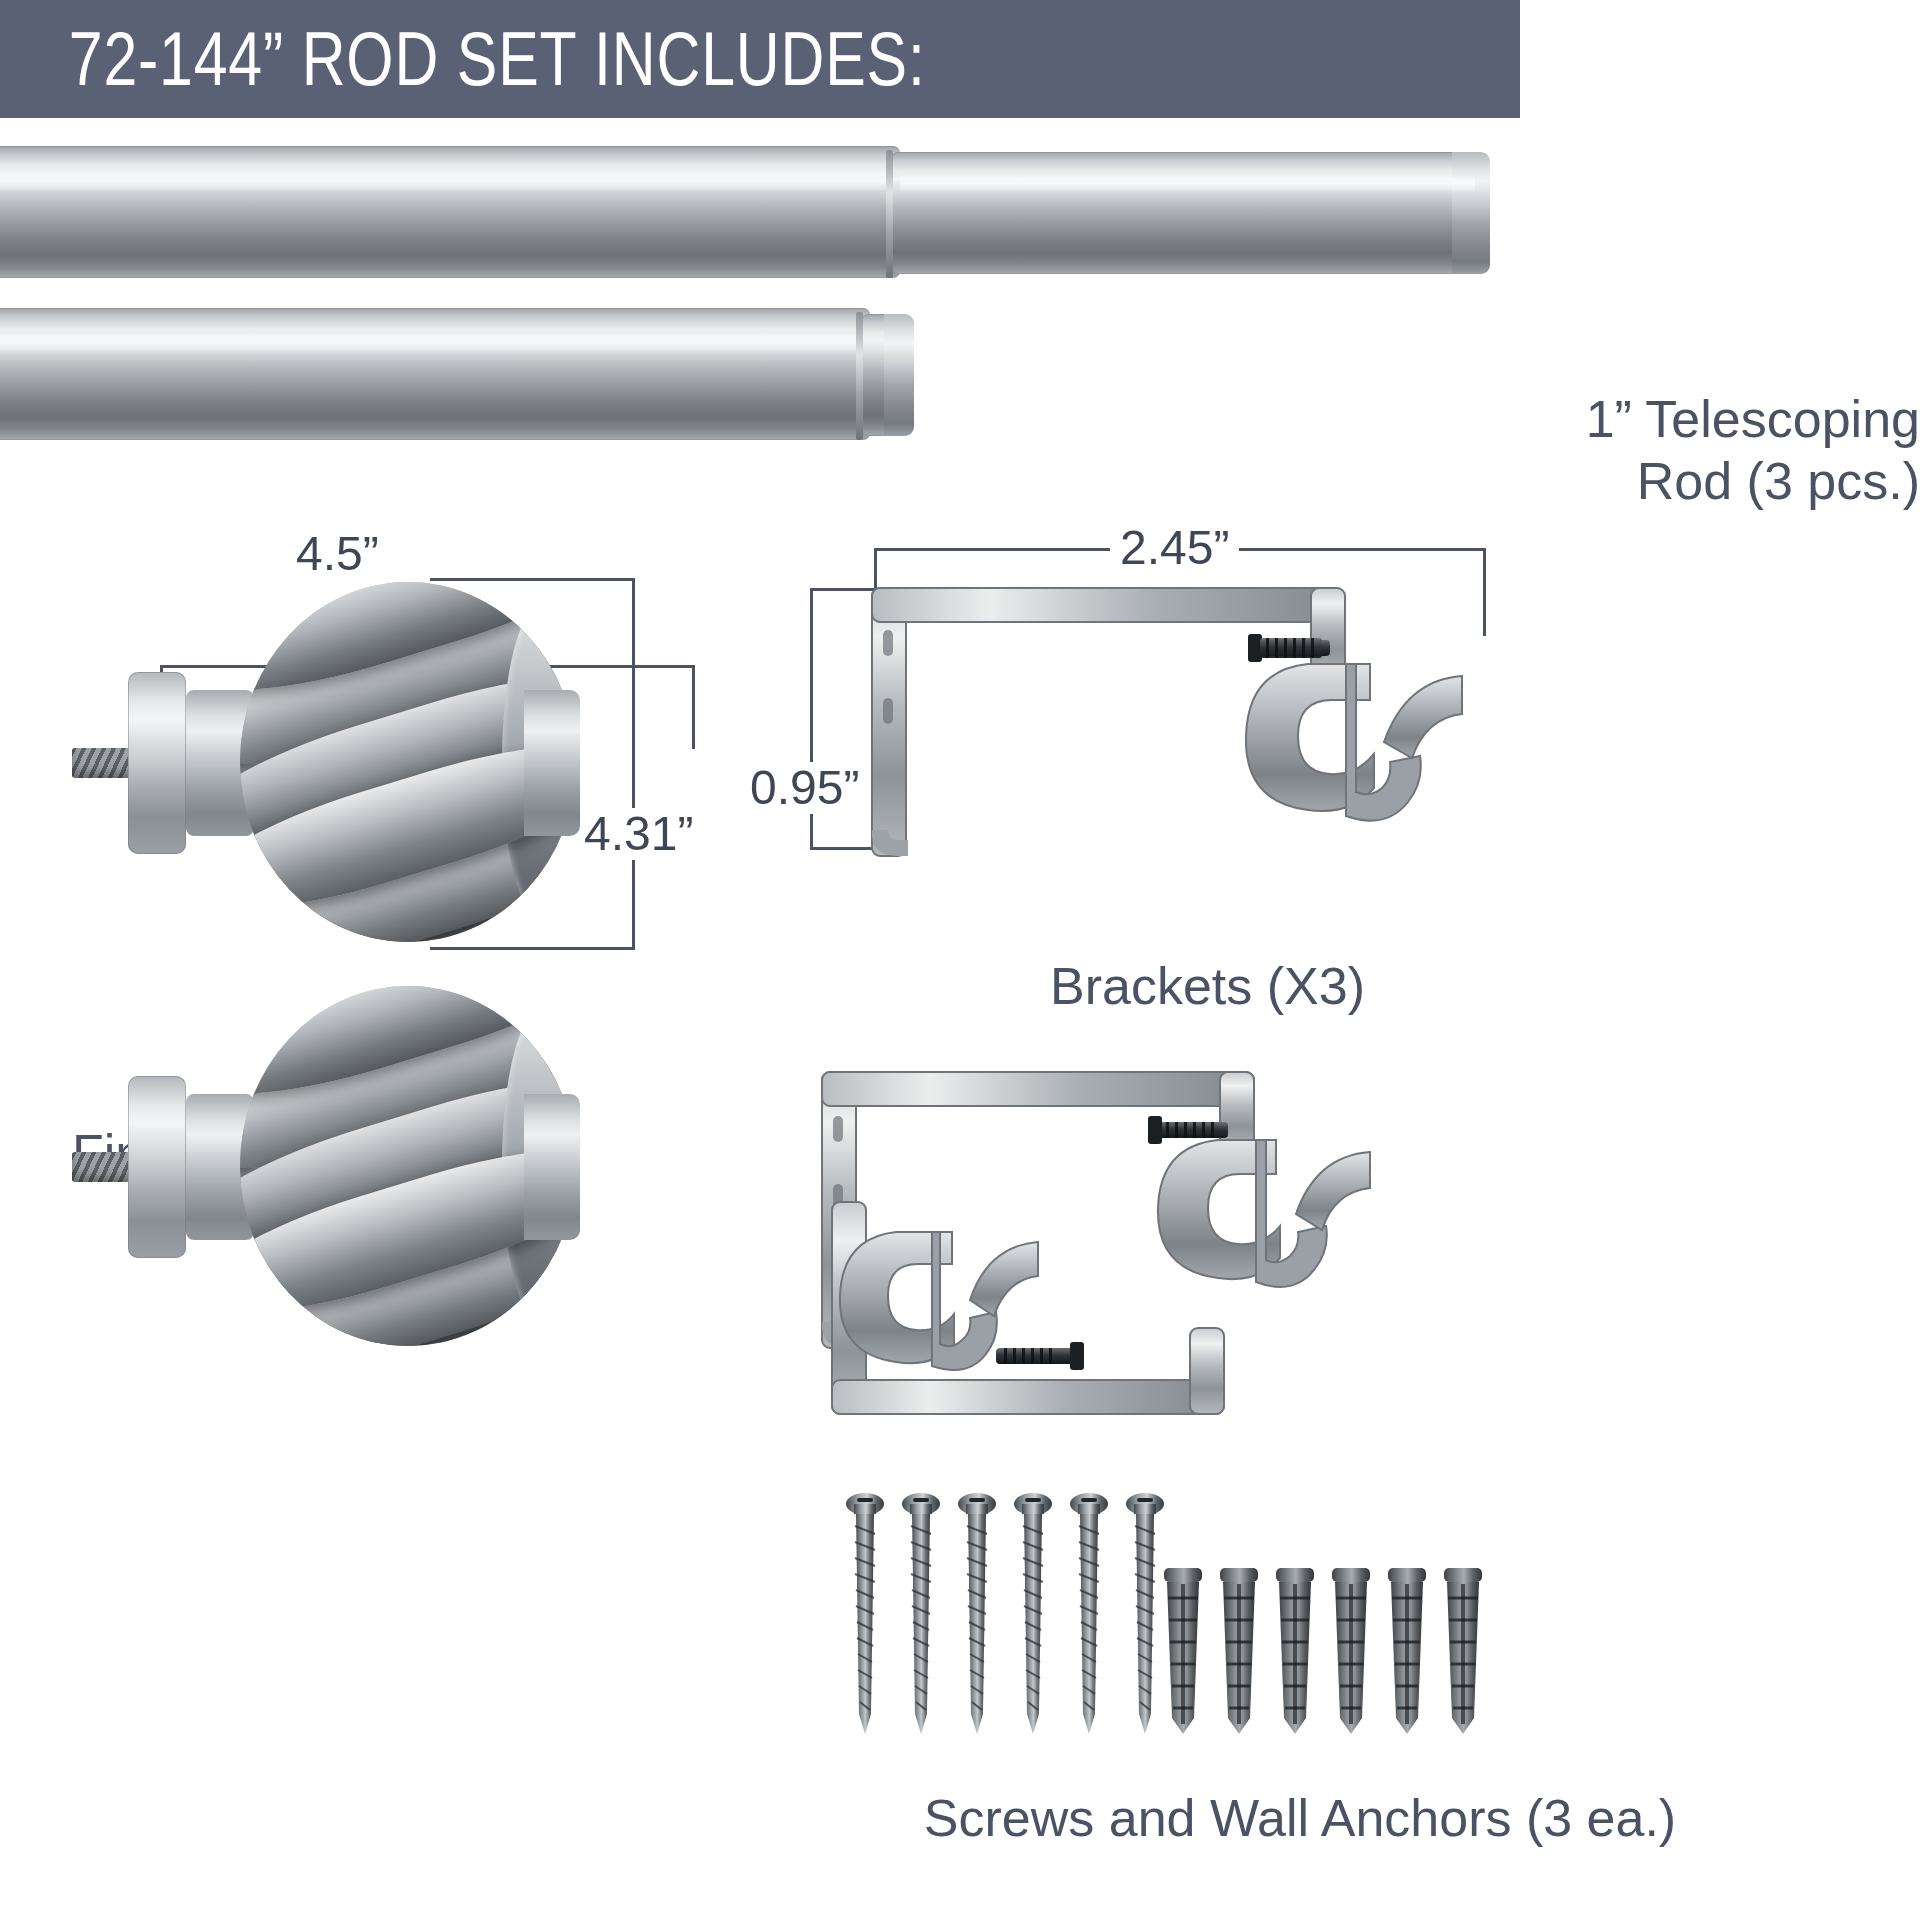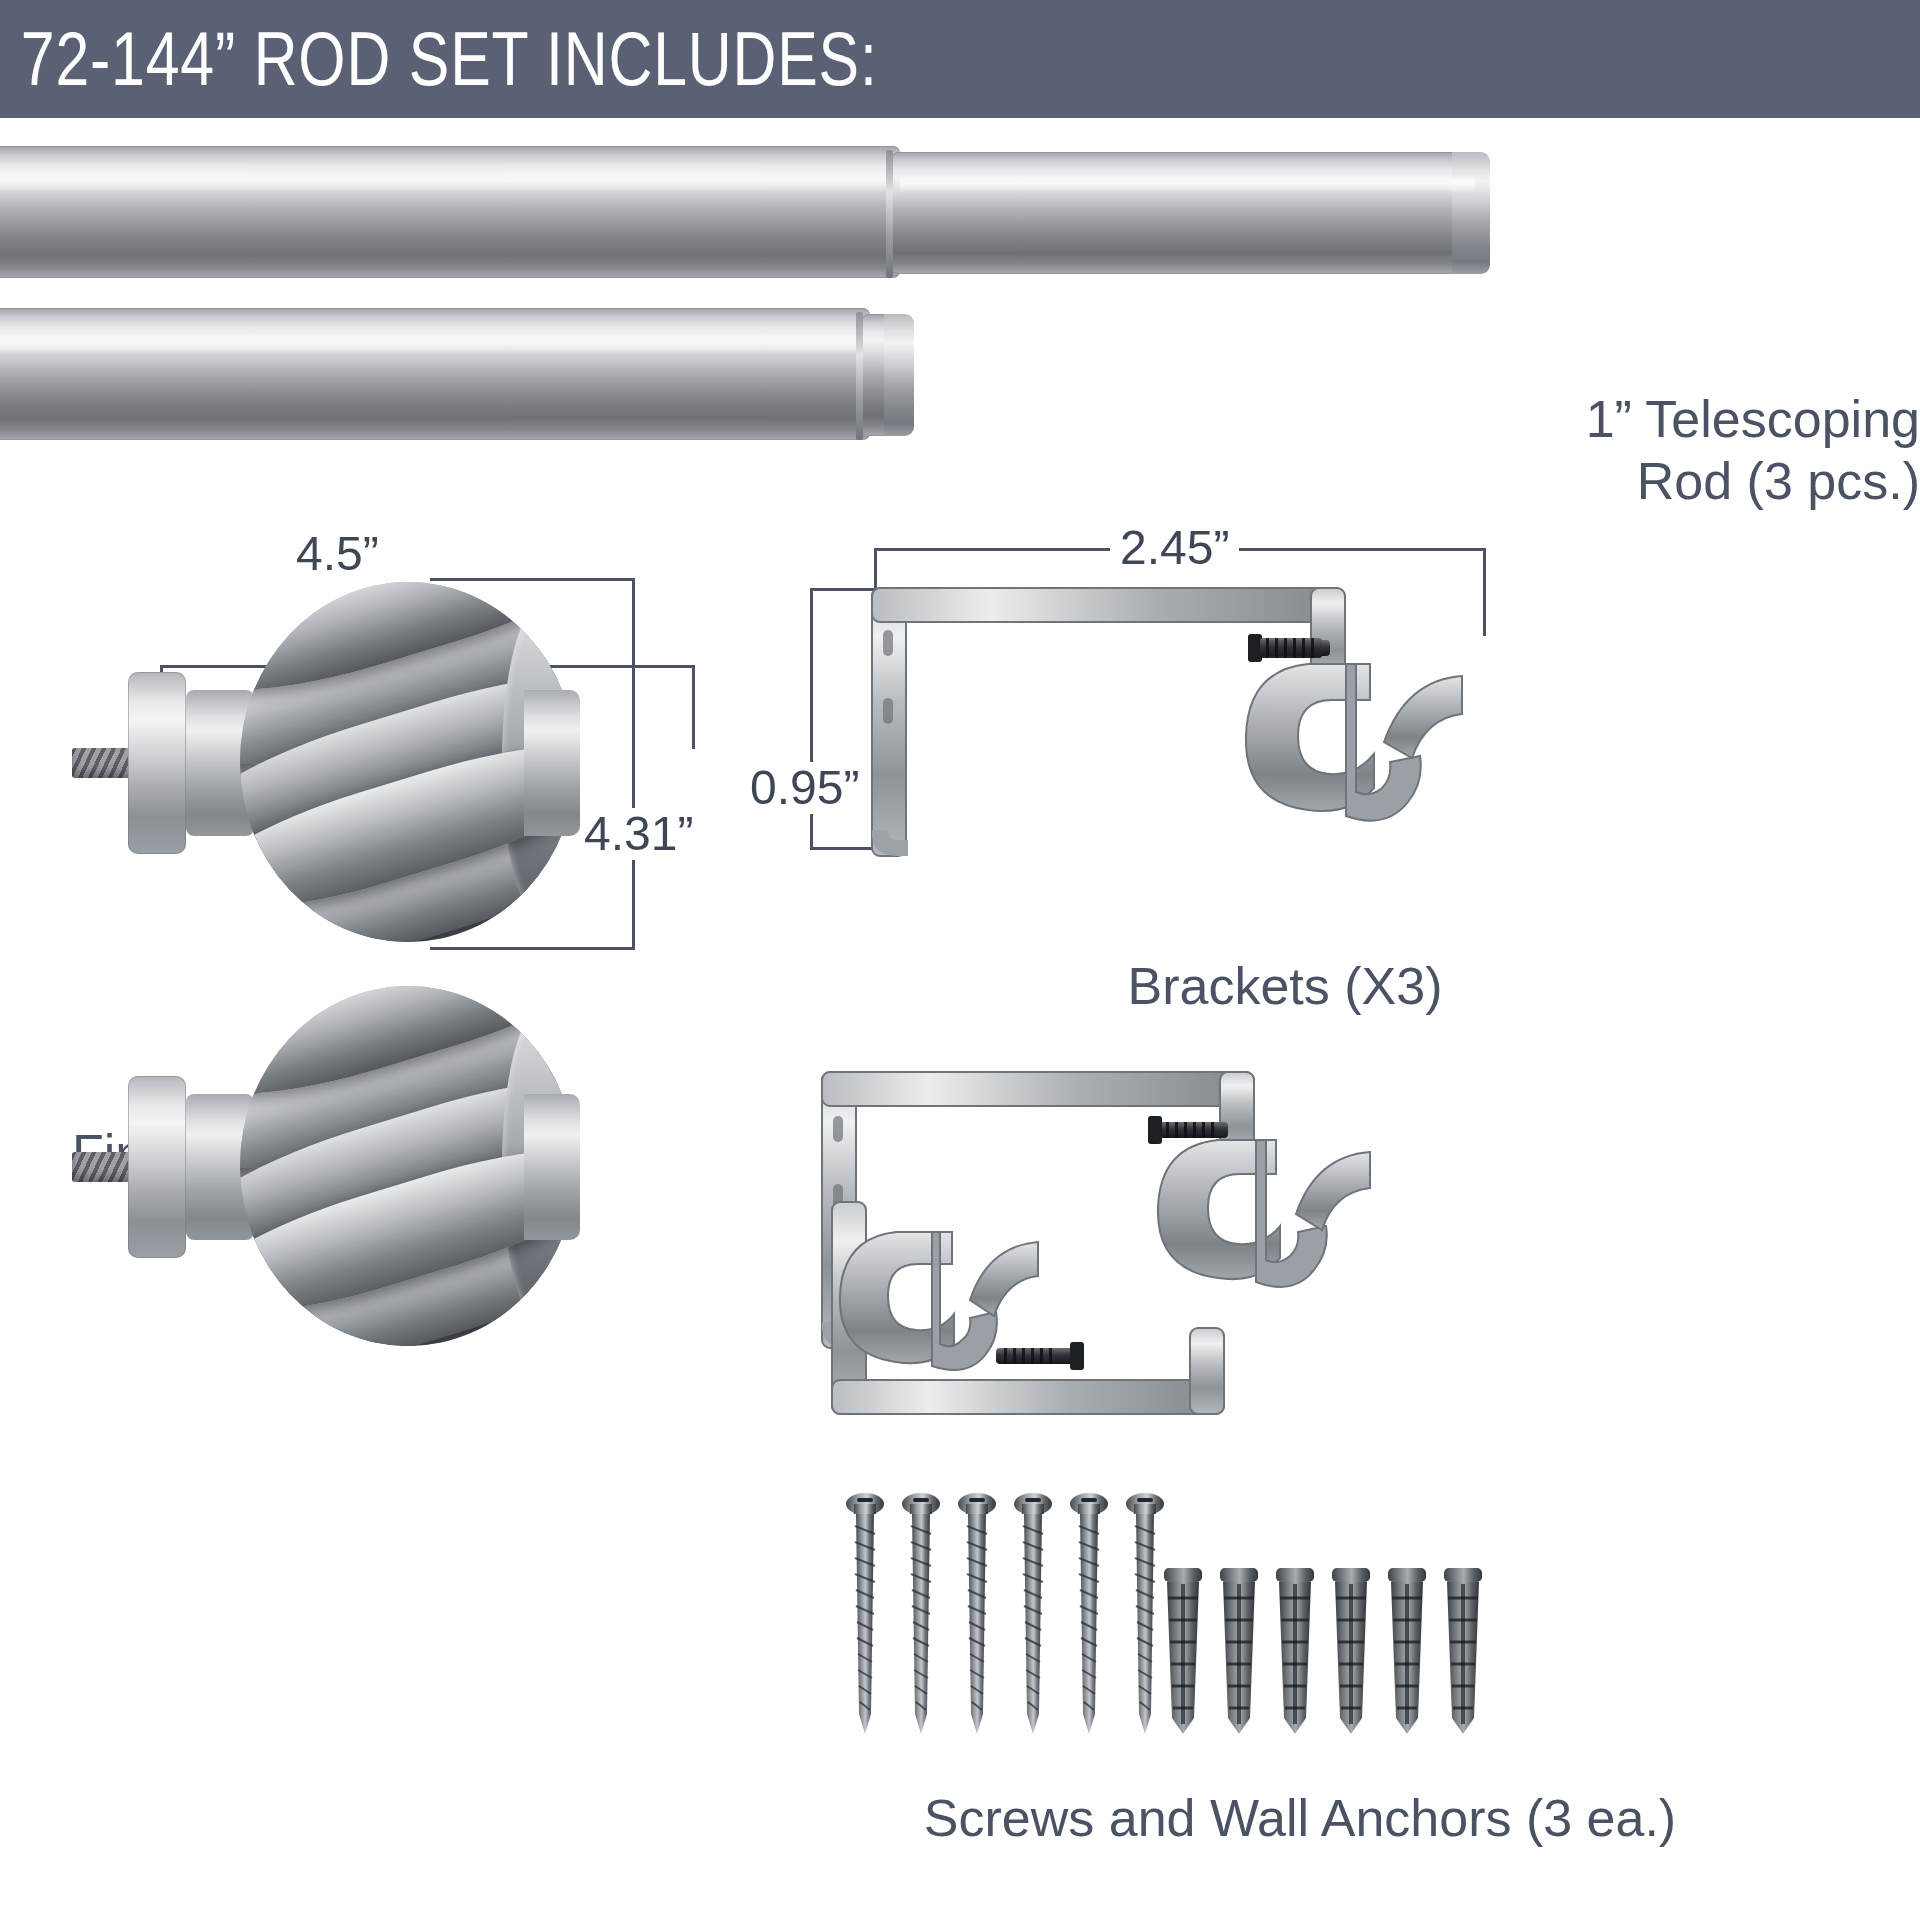--- a/index.html
+++ b/index.html
@@ -8,22 +8,22 @@
     background:#ffffff;
     font-family:"Liberation Sans", sans-serif;
     color:#4a5264;
     overflow:hidden;
     position:relative;
   }
   #page { position:relative; width:1920px; height:1920px; background:#fff; }
 
   
   .header-bar{
-    position:absolute; left:0; top:0; width:1920px; height:118px;
-    background:#5a6175; display:flex; align-items:center;
+    position:absolute; left:0; top:0; width:1520px; height:118px;
+    background:#5a6175; display:flex; align-items:center;padding-left:48px;
   }
   .header-title{
     color:#ffffff; font-size:76px; line-height:78px;
     letter-spacing:1px; padding-left:26px;
     font-family:"Liberation Sans Narrow","Liberation Sans",sans-serif;
     transform:scaleX(0.80); transform-origin:left center;
     white-space:nowrap; font-weight:400;
   }
 
   
@@ -257,21 +257,21 @@
     <g fill="#0e1113" opacity=".85">
       <rect x="410" y="60" width="3" height="20"></rect>
       <rect x="419" y="60" width="3" height="20"></rect>
       <rect x="428" y="60" width="3" height="20"></rect>
       <rect x="437" y="60" width="3" height="20"></rect>
       <rect x="446" y="60" width="3" height="20"></rect>
       <rect x="455" y="60" width="3" height="20"></rect>
     </g>
   </svg>
 
-  <div class="label" style="left:1050px; top:958px; width:470px; text-align:center; font-size:52px;">Brackets (X3)</div>
+  <div class="label" style="left:1050px; top:958px; width:470px; text-align:left; font-size:52px;">Brackets (X3)</div>
 
   <svg class="bracket-svg" style="left:800px; top:1060px;" width="720" height="420" viewBox="0 0 720 420">
 
     <rect x="22" y="12" width="34" height="276" rx="8" fill="url(#gMetalV)" stroke="#6f747a" stroke-width="2"></rect>
     <rect x="33" y="56" width="10" height="26" rx="5" fill="#6e7379" opacity=".7"></rect>
     <rect x="33" y="124" width="10" height="26" rx="5" fill="#6e7379" opacity=".7"></rect>
     <path d="M22 262 q-2 26 26 26 h10 v-16 h-10 q-10 0 -10 -10 z" fill="#9da2a7"></path>
     <rect x="22" y="12" width="432" height="34" rx="8" fill="url(#gMetalH)" stroke="#6f747a" stroke-width="2"></rect>
     <rect x="420" y="12" width="34" height="78" rx="8" fill="url(#gMetalV)" stroke="#6f747a" stroke-width="2"></rect>
     <path d="M418 80 q-58 6 -60 68 q-2 62 60 70 q40 6 62 -20 l0 -32 q-16 20 -42 18 q-30 -2 -30 -36 q0 -34 32 -34 l36 0 l0 -34 z" fill="url(#gHook)" stroke="#6f747a" stroke-width="2"></path>

